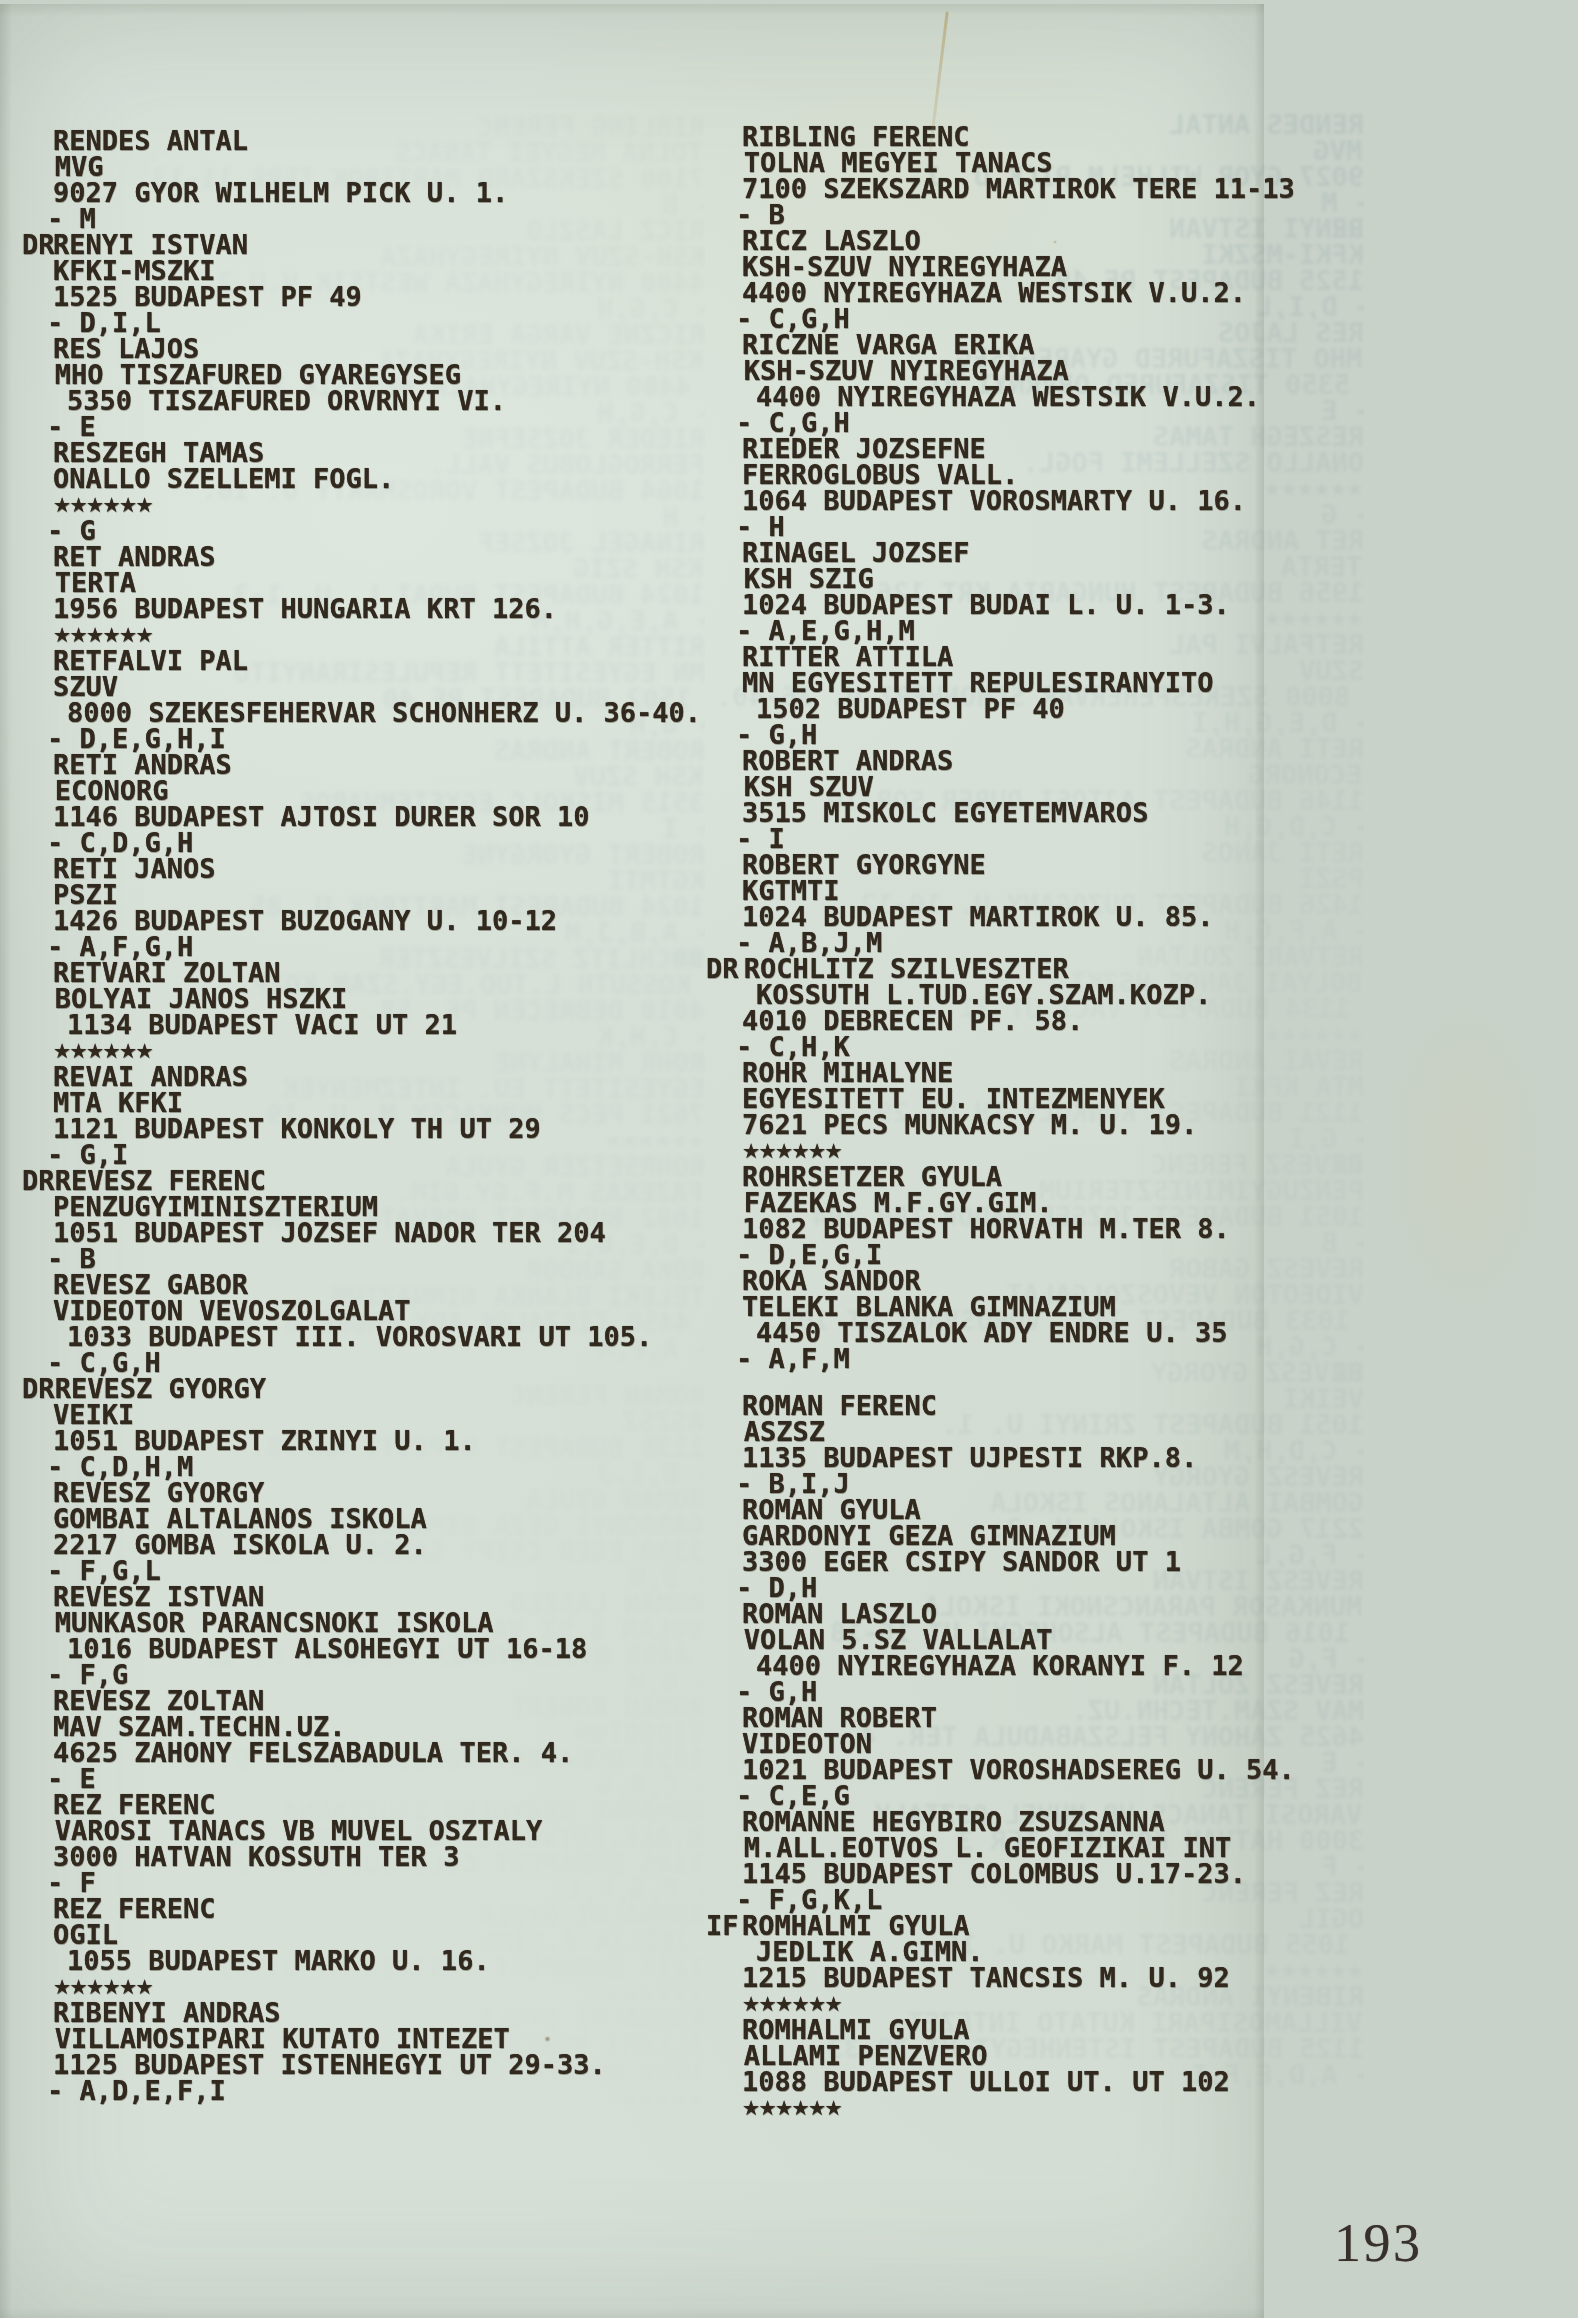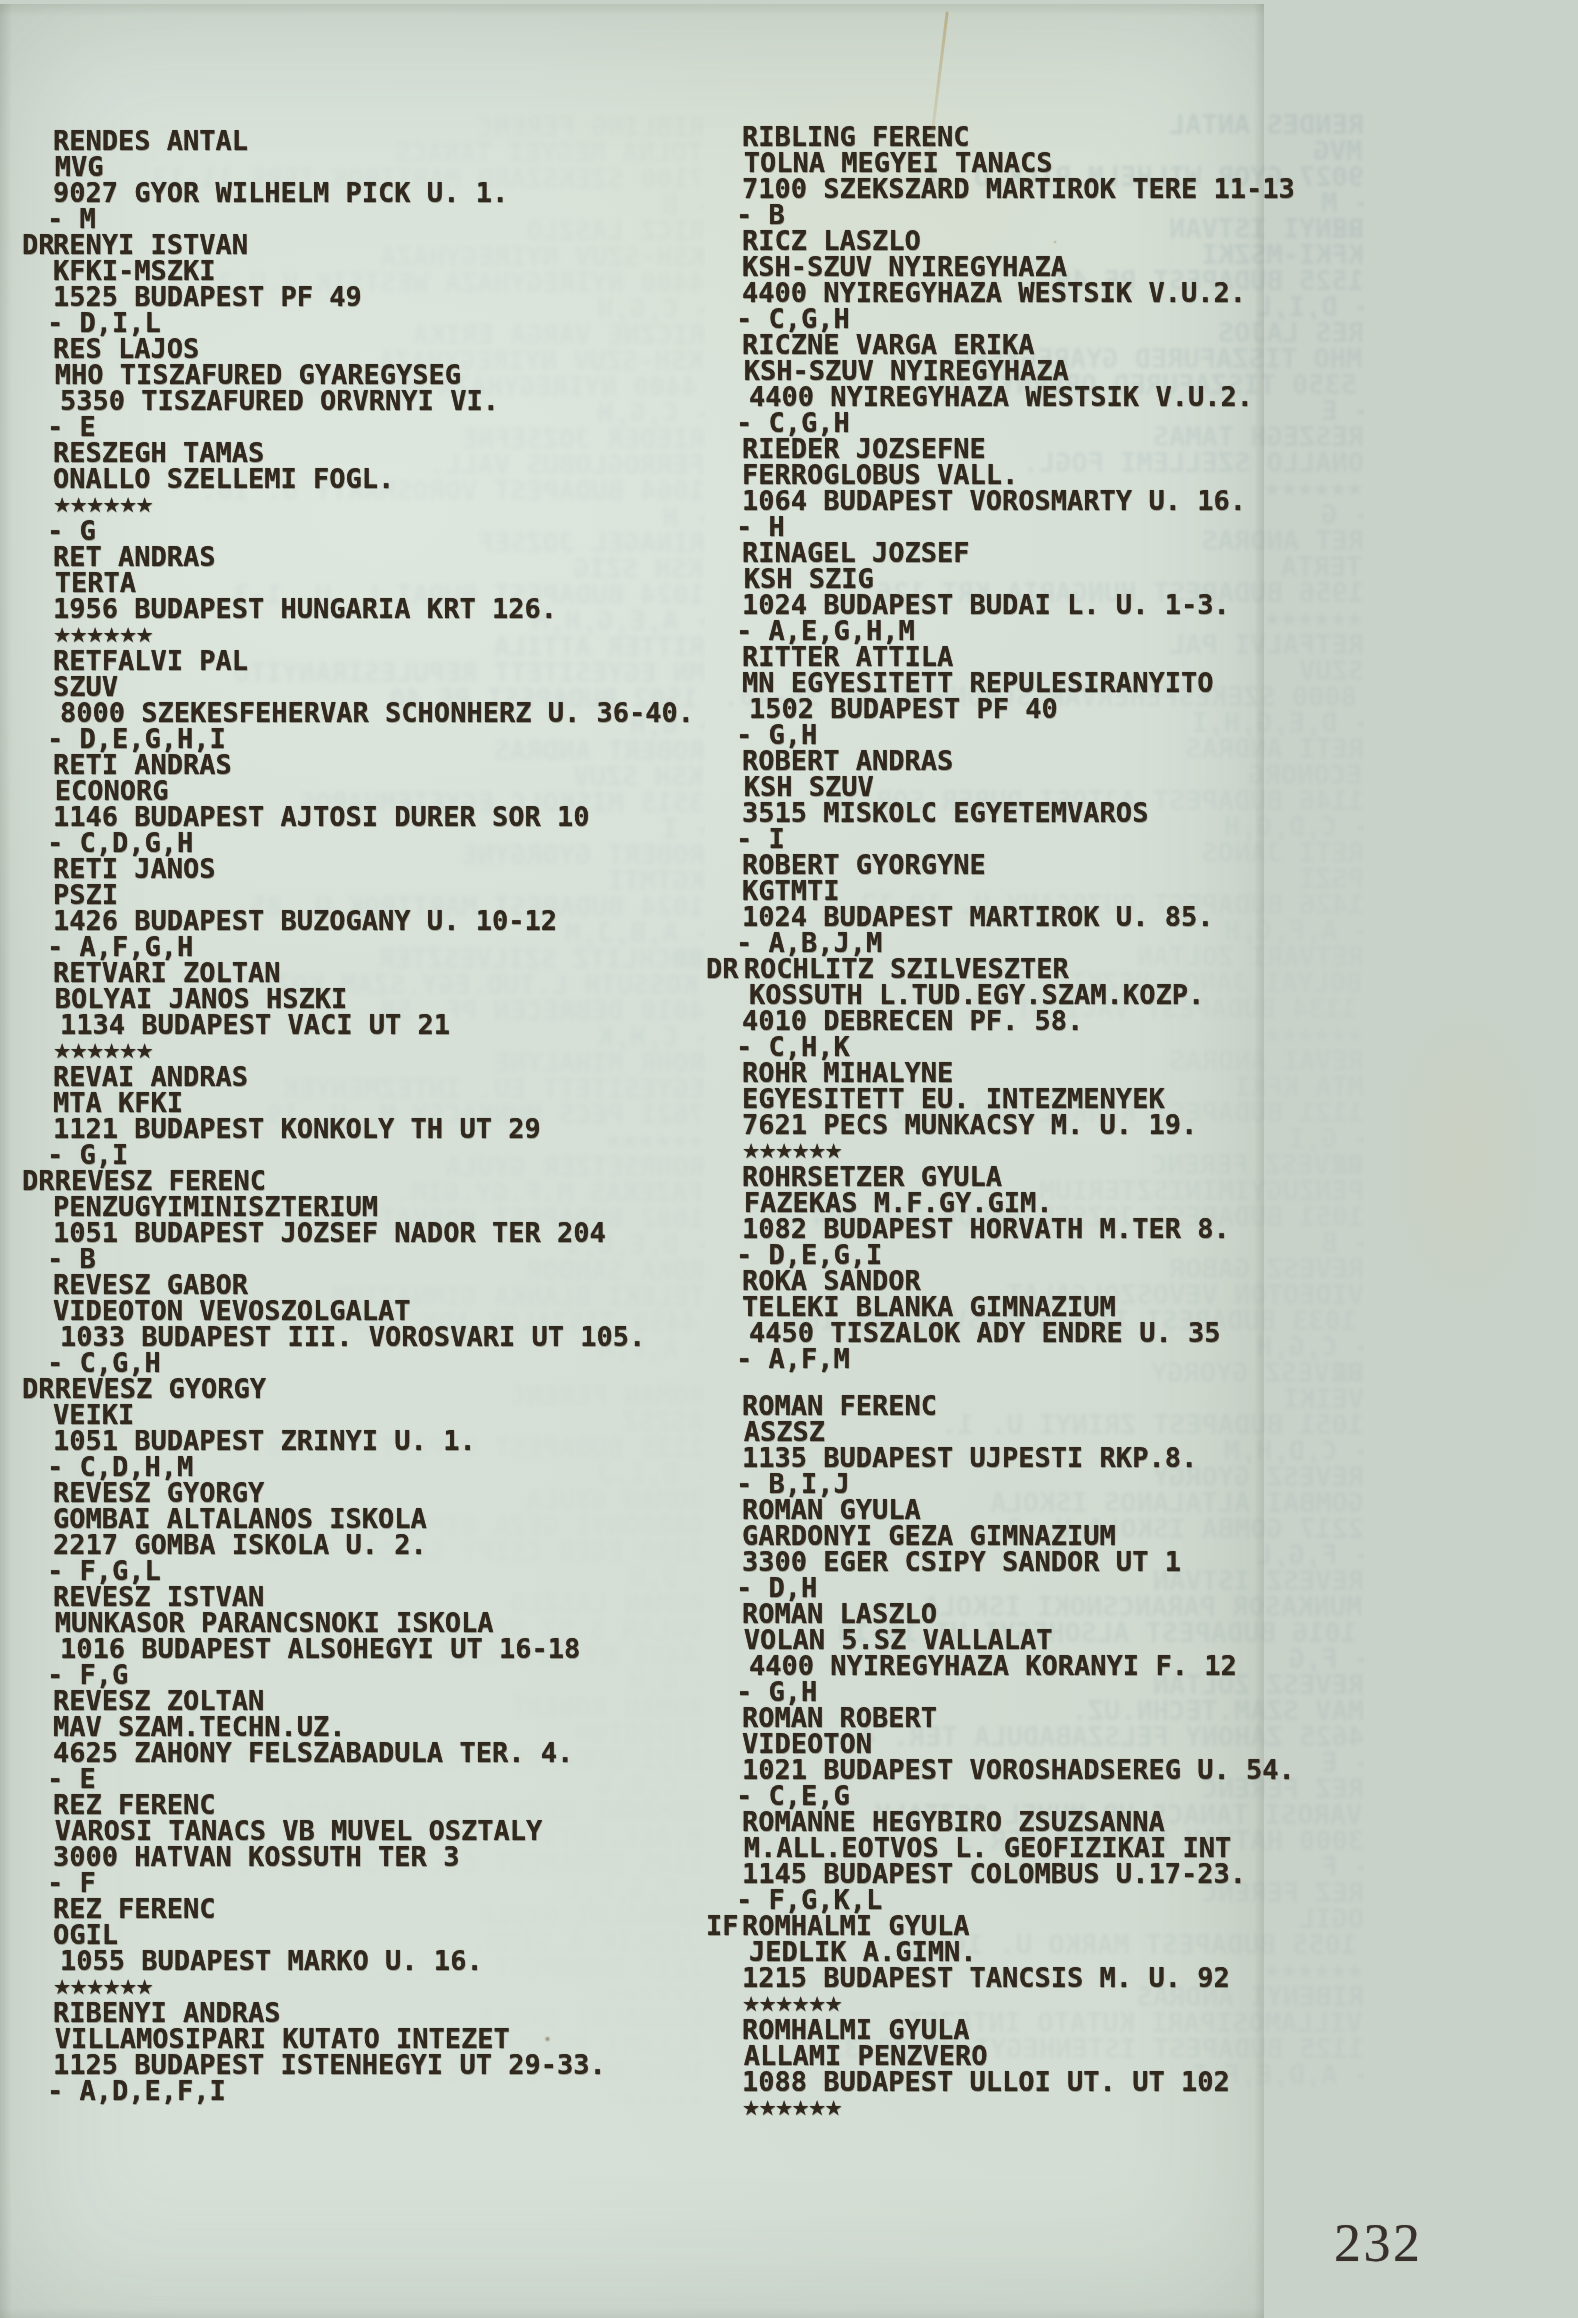--- a/index.html
+++ b/index.html
@@ -34,21 +34,21 @@
   .entry{position:relative;}
   .entry.gap-before{margin-top:21px;}
   .line{height:26px;}
   .line.codes{margin-left:-6px;}
   .line.stars{
     font-family:"DejaVu Sans", sans-serif;
     font-size:20.3px;letter-spacing:-1.7px;line-height:26px;
   }
   
   .entry:nth-child(odd) .line:nth-child(2){margin-left:1.7px;}
-  .entry:nth-child(3n) .line:nth-child(3){margin-left:7px;}
+  .entry:nth-child(3n) .line:nth-child(3){margin-left:14px;}
   .prefix{
     position:absolute;top:0;
   }
   .col-left .prefix{left:-31px;}
   .col-right .prefix{left:-36px;}
   .ghost{
     position:absolute;width:669px;
     color:#7d98a0;
     font-size:27px;font-weight:700;line-height:26px;
     transform:scaleX(-1);
@@ -103,15 +103,15 @@
   <div class="ghost ghost-left" aria-hidden="true"><div class="entry"><div class="line">RIBLING FERENC</div><div class="line">TOLNA MEGYEI TANACS</div><div class="line">7100 SZEKSZARD MARTIROK TERE 11-13</div><div class="line codes">- B</div></div><div class="entry"><div class="line">RICZ LASZLO</div><div class="line">KSH-SZUV NYIREGYHAZA</div><div class="line">4400 NYIREGYHAZA WESTSIK V.U.2.</div><div class="line codes">- C,G,H</div></div><div class="entry"><div class="line">RICZNE VARGA ERIKA</div><div class="line">KSH-SZUV NYIREGYHAZA</div><div class="line">4400 NYIREGYHAZA WESTSIK V.U.2.</div><div class="line codes">- C,G,H</div></div><div class="entry"><div class="line">RIEDER JOZSEFNE</div><div class="line">FERROGLOBUS VALL.</div><div class="line">1064 BUDAPEST VOROSMARTY U. 16.</div><div class="line codes">- H</div></div><div class="entry"><div class="line">RINAGEL JOZSEF</div><div class="line">KSH SZIG</div><div class="line">1024 BUDAPEST BUDAI L. U. 1-3.</div><div class="line codes">- A,E,G,H,M</div></div><div class="entry"><div class="line">RITTER ATTILA</div><div class="line">MN EGYESITETT REPULESIRANYITO</div><div class="line">1502 BUDAPEST PF 40</div><div class="line codes">- G,H</div></div><div class="entry"><div class="line">ROBERT ANDRAS</div><div class="line">KSH SZUV</div><div class="line">3515 MISKOLC EGYETEMVAROS</div><div class="line codes">- I</div></div><div class="entry"><div class="line">ROBERT GYORGYNE</div><div class="line">KGTMTI</div><div class="line">1024 BUDAPEST MARTIROK U. 85.</div><div class="line codes">- A,B,J,M</div></div><div class="entry"><span class="prefix">DR</span><div class="line">ROCHLITZ SZILVESZTER</div><div class="line">KOSSUTH L.TUD.EGY.SZAM.KOZP.</div><div class="line">4010 DEBRECEN PF. 58.</div><div class="line codes">- C,H,K</div></div><div class="entry"><div class="line">ROHR MIHALYNE</div><div class="line">EGYESITETT EU. INTEZMENYEK</div><div class="line">7621 PECS MUNKACSY M. U. 19.</div><div class="line stars">★★★★★★</div></div><div class="entry"><div class="line">ROHRSETZER GYULA</div><div class="line">FAZEKAS M.F.GY.GIM.</div><div class="line">1082 BUDAPEST HORVATH M.TER 8.</div><div class="line codes">- D,E,G,I</div></div><div class="entry"><div class="line">ROKA SANDOR</div><div class="line">TELEKI BLANKA GIMNAZIUM</div><div class="line">4450 TISZALOK ADY ENDRE U. 35</div><div class="line codes">- A,F,M</div></div><div class="entry gap-before"><div class="line">ROMAN FERENC</div><div class="line">ASZSZ</div><div class="line">1135 BUDAPEST UJPESTI RKP.8.</div><div class="line codes">- B,I,J</div></div><div class="entry"><div class="line">ROMAN GYULA</div><div class="line">GARDONYI GEZA GIMNAZIUM</div><div class="line">3300 EGER CSIPY SANDOR UT 1</div><div class="line codes">- D,H</div></div><div class="entry"><div class="line">ROMAN LASZLO</div><div class="line">VOLAN 5.SZ VALLALAT</div><div class="line">4400 NYIREGYHAZA KORANYI F. 12</div><div class="line codes">- G,H</div></div><div class="entry"><div class="line">ROMAN ROBERT</div><div class="line">VIDEOTON</div><div class="line">1021 BUDAPEST VOROSHADSEREG U. 54.</div><div class="line codes">- C,E,G</div></div><div class="entry"><div class="line">ROMANNE HEGYBIRO ZSUZSANNA</div><div class="line">M.ALL.EOTVOS L. GEOFIZIKAI INT</div><div class="line">1145 BUDAPEST COLOMBUS U.17-23.</div><div class="line codes">- F,G,K,L</div></div><div class="entry"><span class="prefix">IF</span><div class="line">ROMHALMI GYULA</div><div class="line">JEDLIK A.GIMN.</div><div class="line">1215 BUDAPEST TANCSIS M. U. 92</div><div class="line stars">★★★★★★</div></div><div class="entry"><div class="line">ROMHALMI GYULA</div><div class="line">ALLAMI PENZVERO</div><div class="line">1088 BUDAPEST ULLOI UT. UT 102</div><div class="line stars">★★★★★★</div></div></div>
 
   <div class="column col-left" id="col-left"><div class="entry"><div class="line">RENDES ANTAL</div><div class="line">MVG</div><div class="line">9027 GYOR WILHELM PICK U. 1.</div><div class="line codes">- M</div></div><div class="entry"><span class="prefix">DR</span><div class="line">RENYI ISTVAN</div><div class="line">KFKI-MSZKI</div><div class="line">1525 BUDAPEST PF 49</div><div class="line codes">- D,I,L</div></div><div class="entry"><div class="line">RES LAJOS</div><div class="line">MHO TISZAFURED GYAREGYSEG</div><div class="line">5350 TISZAFURED ORVRNYI VI.</div><div class="line codes">- E</div></div><div class="entry"><div class="line">RESZEGH TAMAS</div><div class="line">ONALLO SZELLEMI FOGL.</div><div class="line stars">★★★★★★</div><div class="line codes">- G</div></div><div class="entry"><div class="line">RET ANDRAS</div><div class="line">TERTA</div><div class="line">1956 BUDAPEST HUNGARIA KRT 126.</div><div class="line stars">★★★★★★</div></div><div class="entry"><div class="line">RETFALVI PAL</div><div class="line">SZUV</div><div class="line">8000 SZEKESFEHERVAR SCHONHERZ U. 36-40.</div><div class="line codes">- D,E,G,H,I</div></div><div class="entry"><div class="line">RETI ANDRAS</div><div class="line">ECONORG</div><div class="line">1146 BUDAPEST AJTOSI DURER SOR 10</div><div class="line codes">- C,D,G,H</div></div><div class="entry"><div class="line">RETI JANOS</div><div class="line">PSZI</div><div class="line">1426 BUDAPEST BUZOGANY U. 10-12</div><div class="line codes">- A,F,G,H</div></div><div class="entry"><div class="line">RETVARI ZOLTAN</div><div class="line">BOLYAI JANOS HSZKI</div><div class="line">1134 BUDAPEST VACI UT 21</div><div class="line stars">★★★★★★</div></div><div class="entry"><div class="line">REVAI ANDRAS</div><div class="line">MTA KFKI</div><div class="line">1121 BUDAPEST KONKOLY TH UT 29</div><div class="line codes">- G,I</div></div><div class="entry"><span class="prefix">DR</span><div class="line">REVESZ FERENC</div><div class="line">PENZUGYIMINISZTERIUM</div><div class="line">1051 BUDAPEST JOZSEF NADOR TER 204</div><div class="line codes">- B</div></div><div class="entry"><div class="line">REVESZ GABOR</div><div class="line">VIDEOTON VEVOSZOLGALAT</div><div class="line">1033 BUDAPEST III. VOROSVARI UT 105.</div><div class="line codes">- C,G,H</div></div><div class="entry"><span class="prefix">DR</span><div class="line">REVESZ GYORGY</div><div class="line">VEIKI</div><div class="line">1051 BUDAPEST ZRINYI U. 1.</div><div class="line codes">- C,D,H,M</div></div><div class="entry"><div class="line">REVESZ GYORGY</div><div class="line">GOMBAI ALTALANOS ISKOLA</div><div class="line">2217 GOMBA ISKOLA U. 2.</div><div class="line codes">- F,G,L</div></div><div class="entry"><div class="line">REVESZ ISTVAN</div><div class="line">MUNKASOR PARANCSNOKI ISKOLA</div><div class="line">1016 BUDAPEST ALSOHEGYI UT 16-18</div><div class="line codes">- F,G</div></div><div class="entry"><div class="line">REVESZ ZOLTAN</div><div class="line">MAV SZAM.TECHN.UZ.</div><div class="line">4625 ZAHONY FELSZABADULA TER. 4.</div><div class="line codes">- E</div></div><div class="entry"><div class="line">REZ FERENC</div><div class="line">VAROSI TANACS VB MUVEL OSZTALY</div><div class="line">3000 HATVAN KOSSUTH TER 3</div><div class="line codes">- F</div></div><div class="entry"><div class="line">REZ FERENC</div><div class="line">OGIL</div><div class="line">1055 BUDAPEST MARKO U. 16.</div><div class="line stars">★★★★★★</div></div><div class="entry"><div class="line">RIBENYI ANDRAS</div><div class="line">VILLAMOSIPARI KUTATO INTEZET</div><div class="line">1125 BUDAPEST ISTENHEGYI UT 29-33.</div><div class="line codes">- A,D,E,F,I</div></div></div>
   <div class="column col-right" id="col-right"><div class="entry"><div class="line">RIBLING FERENC</div><div class="line">TOLNA MEGYEI TANACS</div><div class="line">7100 SZEKSZARD MARTIROK TERE 11-13</div><div class="line codes">- B</div></div><div class="entry"><div class="line">RICZ LASZLO</div><div class="line">KSH-SZUV NYIREGYHAZA</div><div class="line">4400 NYIREGYHAZA WESTSIK V.U.2.</div><div class="line codes">- C,G,H</div></div><div class="entry"><div class="line">RICZNE VARGA ERIKA</div><div class="line">KSH-SZUV NYIREGYHAZA</div><div class="line">4400 NYIREGYHAZA WESTSIK V.U.2.</div><div class="line codes">- C,G,H</div></div><div class="entry"><div class="line">RIEDER JOZSEFNE</div><div class="line">FERROGLOBUS VALL.</div><div class="line">1064 BUDAPEST VOROSMARTY U. 16.</div><div class="line codes">- H</div></div><div class="entry"><div class="line">RINAGEL JOZSEF</div><div class="line">KSH SZIG</div><div class="line">1024 BUDAPEST BUDAI L. U. 1-3.</div><div class="line codes">- A,E,G,H,M</div></div><div class="entry"><div class="line">RITTER ATTILA</div><div class="line">MN EGYESITETT REPULESIRANYITO</div><div class="line">1502 BUDAPEST PF 40</div><div class="line codes">- G,H</div></div><div class="entry"><div class="line">ROBERT ANDRAS</div><div class="line">KSH SZUV</div><div class="line">3515 MISKOLC EGYETEMVAROS</div><div class="line codes">- I</div></div><div class="entry"><div class="line">ROBERT GYORGYNE</div><div class="line">KGTMTI</div><div class="line">1024 BUDAPEST MARTIROK U. 85.</div><div class="line codes">- A,B,J,M</div></div><div class="entry"><span class="prefix">DR</span><div class="line">ROCHLITZ SZILVESZTER</div><div class="line">KOSSUTH L.TUD.EGY.SZAM.KOZP.</div><div class="line">4010 DEBRECEN PF. 58.</div><div class="line codes">- C,H,K</div></div><div class="entry"><div class="line">ROHR MIHALYNE</div><div class="line">EGYESITETT EU. INTEZMENYEK</div><div class="line">7621 PECS MUNKACSY M. U. 19.</div><div class="line stars">★★★★★★</div></div><div class="entry"><div class="line">ROHRSETZER GYULA</div><div class="line">FAZEKAS M.F.GY.GIM.</div><div class="line">1082 BUDAPEST HORVATH M.TER 8.</div><div class="line codes">- D,E,G,I</div></div><div class="entry"><div class="line">ROKA SANDOR</div><div class="line">TELEKI BLANKA GIMNAZIUM</div><div class="line">4450 TISZALOK ADY ENDRE U. 35</div><div class="line codes">- A,F,M</div></div><div class="entry gap-before"><div class="line">ROMAN FERENC</div><div class="line">ASZSZ</div><div class="line">1135 BUDAPEST UJPESTI RKP.8.</div><div class="line codes">- B,I,J</div></div><div class="entry"><div class="line">ROMAN GYULA</div><div class="line">GARDONYI GEZA GIMNAZIUM</div><div class="line">3300 EGER CSIPY SANDOR UT 1</div><div class="line codes">- D,H</div></div><div class="entry"><div class="line">ROMAN LASZLO</div><div class="line">VOLAN 5.SZ VALLALAT</div><div class="line">4400 NYIREGYHAZA KORANYI F. 12</div><div class="line codes">- G,H</div></div><div class="entry"><div class="line">ROMAN ROBERT</div><div class="line">VIDEOTON</div><div class="line">1021 BUDAPEST VOROSHADSEREG U. 54.</div><div class="line codes">- C,E,G</div></div><div class="entry"><div class="line">ROMANNE HEGYBIRO ZSUZSANNA</div><div class="line">M.ALL.EOTVOS L. GEOFIZIKAI INT</div><div class="line">1145 BUDAPEST COLOMBUS U.17-23.</div><div class="line codes">- F,G,K,L</div></div><div class="entry"><span class="prefix">IF</span><div class="line">ROMHALMI GYULA</div><div class="line">JEDLIK A.GIMN.</div><div class="line">1215 BUDAPEST TANCSIS M. U. 92</div><div class="line stars">★★★★★★</div></div><div class="entry"><div class="line">ROMHALMI GYULA</div><div class="line">ALLAMI PENZVERO</div><div class="line">1088 BUDAPEST ULLOI UT. UT 102</div><div class="line stars">★★★★★★</div></div></div>
 
   <div class="stain fiber"></div>
   <div class="stain speck1"></div>
   <div class="stain speck2"></div>
   <div class="stain smudge"></div>
 
-  <div class="page-number">232</div>
+  <div class="page-number">193</div>
 </div>
 
 
 </body></html>

